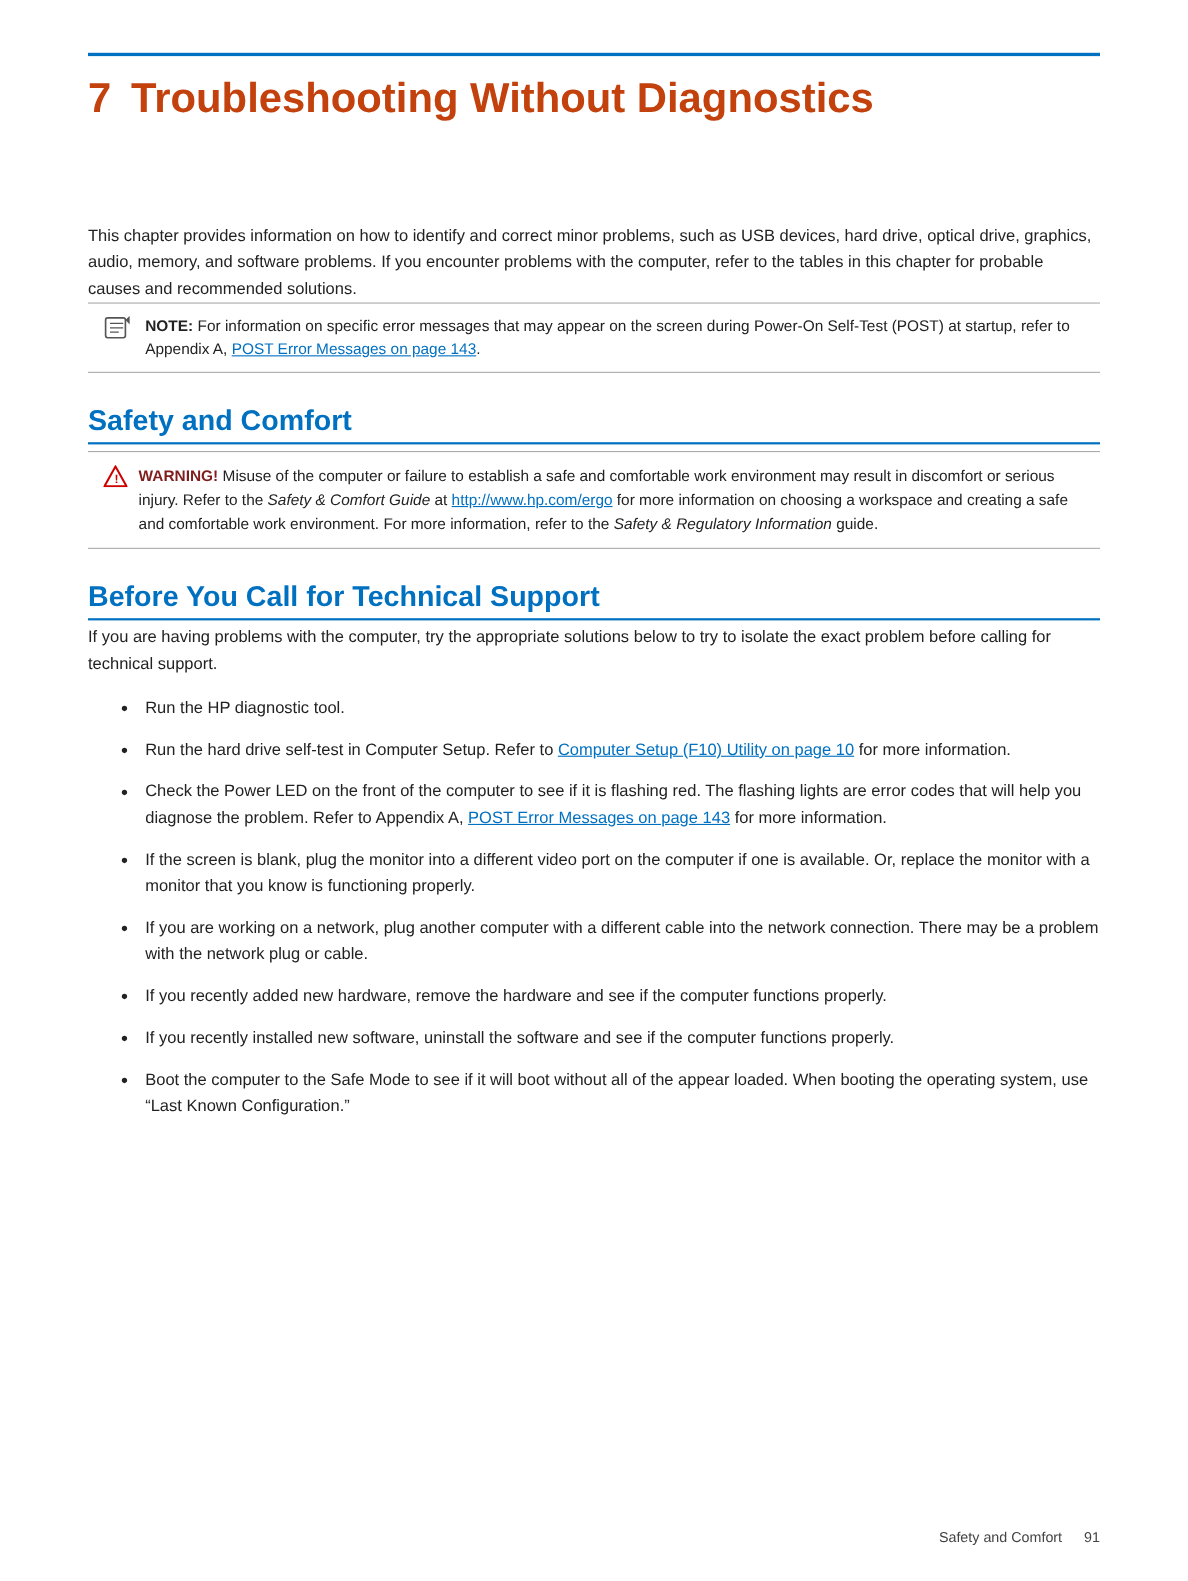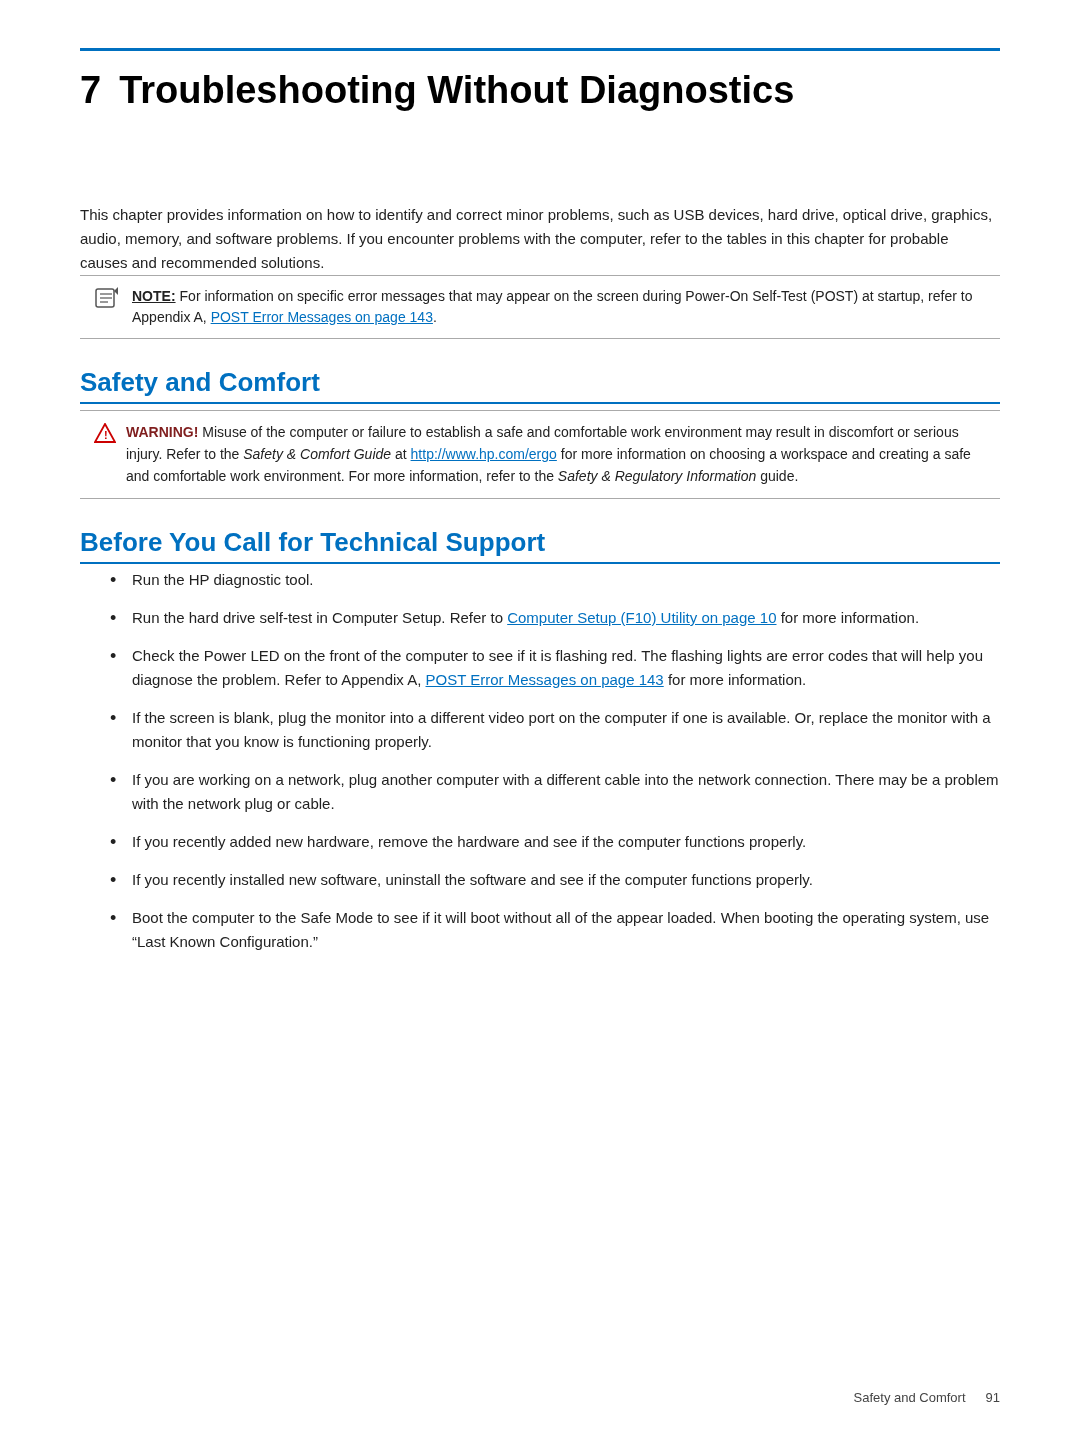--- a/index.html
+++ b/index.html
@@ -28,21 +28,21 @@
 
     .chapter-header {
       border-top: 3px solid #0070c0;
       padding-top: 18px;
       margin-bottom: 90px;
     }
 
     .chapter-title {
       font-size: 38px;
       font-weight: bold;
-      color: #000000;
+      color: #c2410c;
       line-height: 1.15;
     }
 
     .chapter-number {
       margin-right: 18px;
     }
 
     .intro-text {
       line-height: 1.6;
       font-size: 15px;
@@ -68,21 +68,20 @@
     }
 
     .note-icon svg {
       width: 24px;
       height: 22px;
     }
 
     .note-label {
       font-weight: bold;
       margin-right: 4px;
-      text-decoration: underline;
     }
 
     .section-title {
       font-size: 26px;
       font-weight: bold;
       color: #0070c0;
       margin-bottom: 6px;
       margin-top: 4px;
       border-bottom: 2px solid #0070c0;
       padding-bottom: 4px;
@@ -211,20 +210,21 @@
         <text x="10" y="16" font-size="11" fill="#c00" font-weight="bold">!</text>
       </svg>
     </span>
     <span>
       <span class="warning-label">WARNING!</span><span>Misuse of the computer or failure to establish a safe and comfortable work environment may result in discomfort or serious injury. Refer to the </span><span class="italic">Safety &amp; Comfort Guide</span><span> at </span><a href="#">http://www.hp.com/ergo</a><span> for more information on choosing a workspace and creating a safe and comfortable work environment. For more information, refer to the </span><span class="italic">Safety &amp; Regulatory Information</span><span> guide.</span>
     </span>
   </div>
 
   <h2 class="section-title2">Before You Call for Technical Support</h2>
 
+  <p class="support-intro">If you are having problems with the computer, try the appropriate solutions below to try to isolate the exact problem before calling for technical support.</p>
 
   <ul class="bullet-list">
 
     <li>
       <span>Run the HP diagnostic tool.</span>
     </li>
 
     <li>
       <span>Run the hard drive self-test in Computer Setup. Refer to </span><a href="#">Computer Setup (F10) Utility on page 10</a><span> for more information.</span>
     </li>

